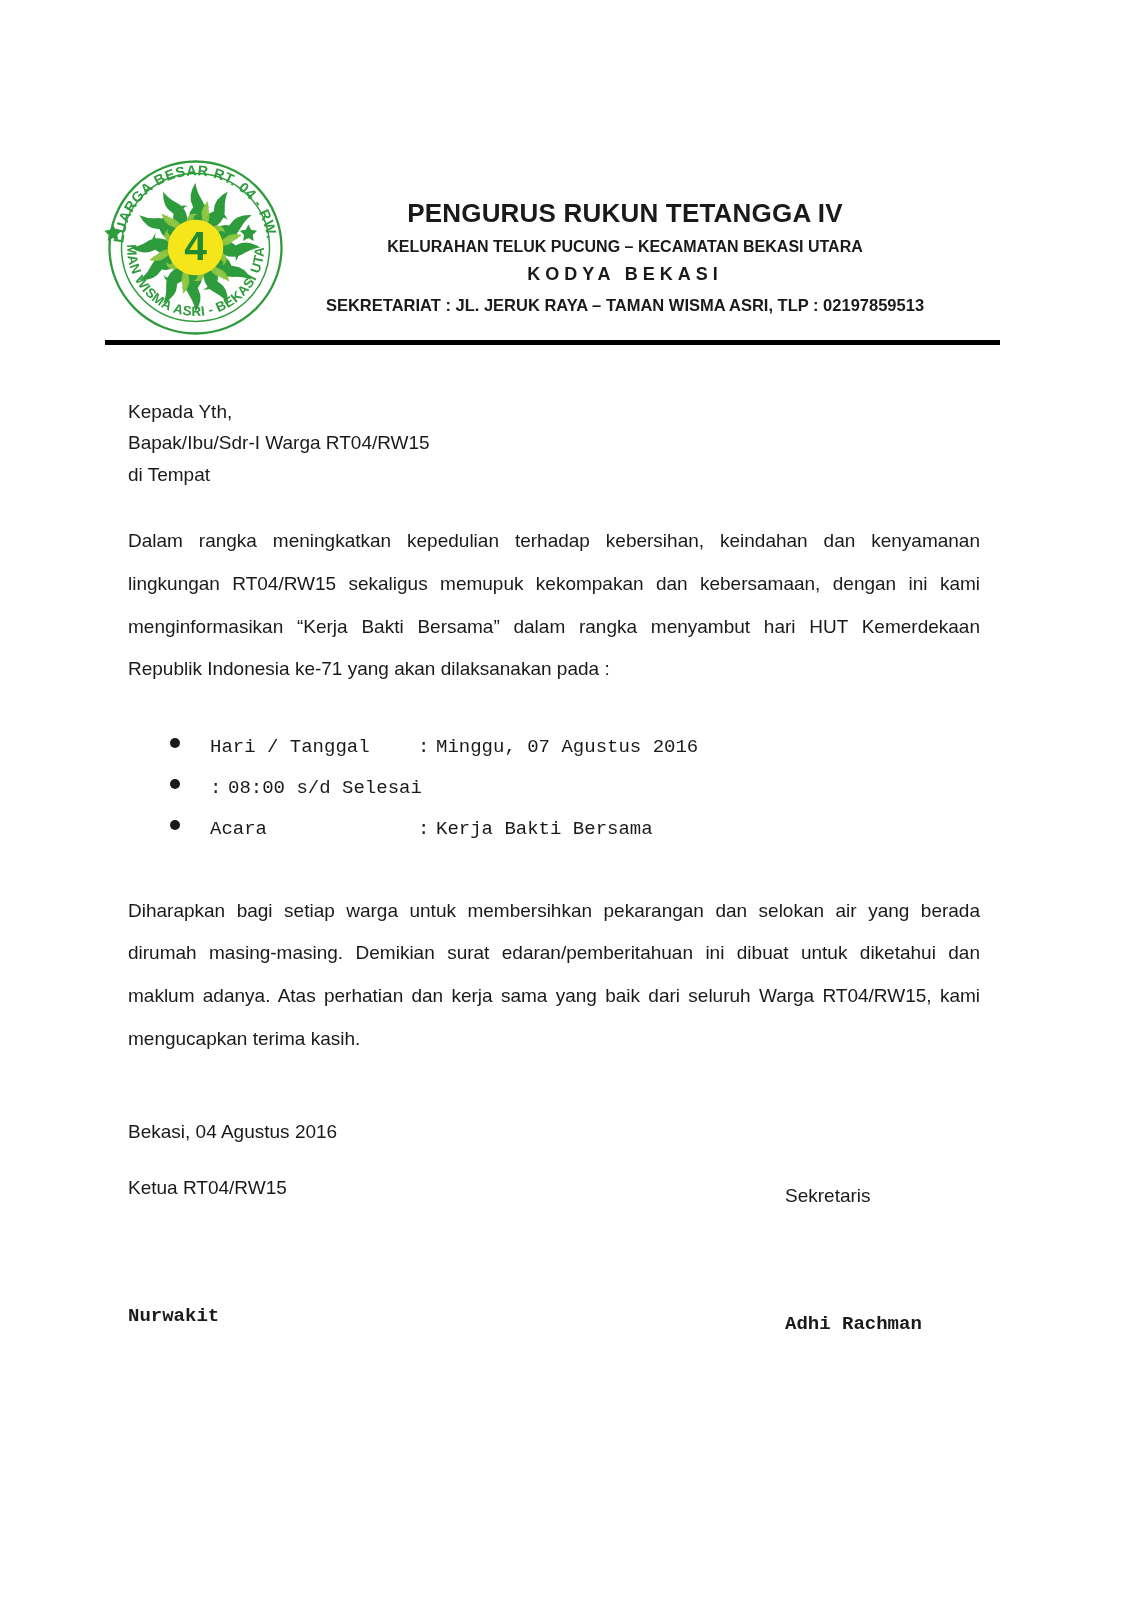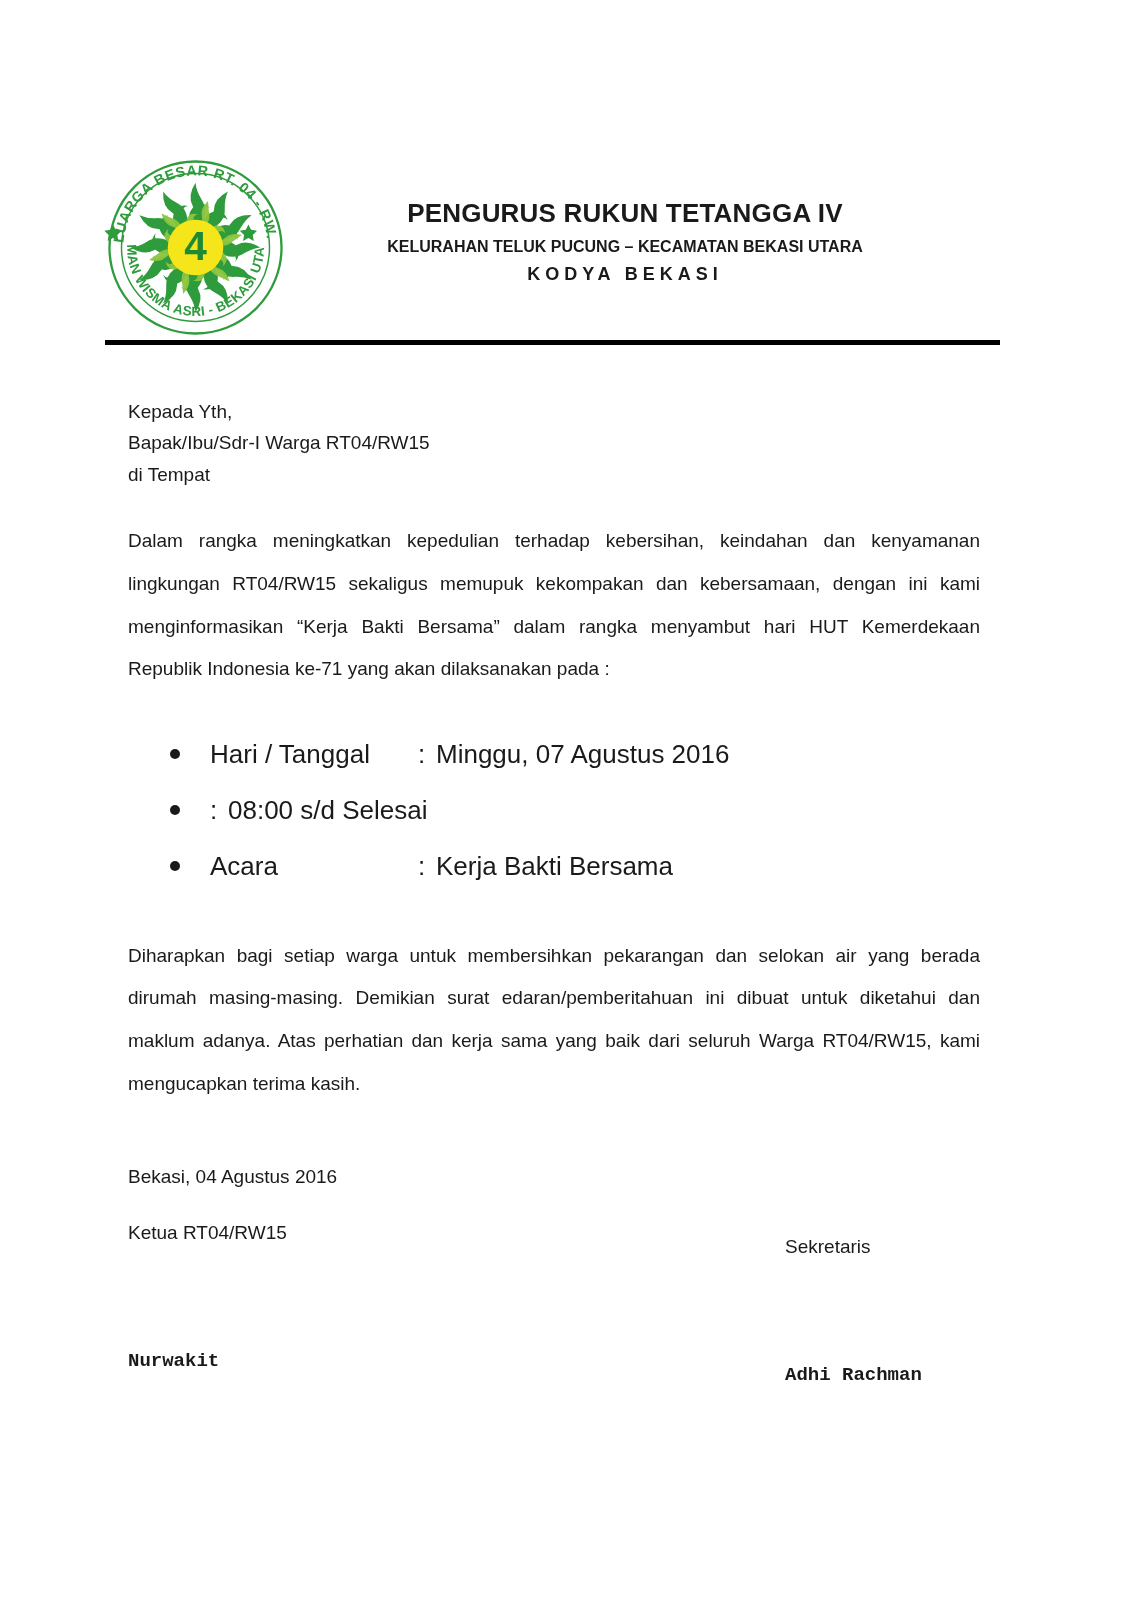--- a/index.html
+++ b/index.html
@@ -128,21 +128,22 @@
     text-align: justify;
     text-justify: inter-word;
   }
 
   .para.closing { margin-top: 40px; }
 
   
   .detail-list {
     margin-top: 36px;
     margin-left: 42px;
-    font-size: 26px;
+    font-size: 19px;
+    font-family: Liberation Mono, monospace;
   }
 
   .detail-row {
     display: flex;
     align-items: baseline;
     line-height: 2.15;
   }
 
   .bullet {
     width: 10px;
@@ -176,21 +177,21 @@
   .sig-names {
     margin-top: 100px;
     position: relative;
     height: 28px;
     font-size: 19px;
     font-weight: bold;
     font-family: Liberation Mono, monospace;
   }
 
   .sig-left  { position: absolute; left: 0px; top: 0; }
-  .sig-right { position: absolute; left: 657px; top: 14px; }
+  .sig-right { position: absolute; left: 657px; top: 8px; }
 </style>
 </head>
 <body>
 
 <div class="page">
 
   <div class="letterhead">
 
     <div class="logo-wrap">
       <svg viewBox="0 0 200 200" xmlns="http://www.w3.org/2000/svg" aria-hidden="true">
@@ -296,20 +297,21 @@
           <path d="M8 100 l3.4 6.9 7.6 1.1 -5.5 5.4 1.3 7.6 -6.8 -3.6 -6.8 3.6 1.3 -7.6 -5.5 -5.4 7.6 -1.1 Z" transform="translate(4,-10) scale(0.85)"></path>
           <path d="M192 100 l3.4 6.9 7.6 1.1 -5.5 5.4 1.3 7.6 -6.8 -3.6 -6.8 3.6 1.3 -7.6 -5.5 -5.4 7.6 -1.1 Z" transform="translate(-6,-10) scale(0.85)"></path>
         </g>
       </svg>
     </div>
 
     <div class="header-text">
       <div class="org-title">PENGURUS RUKUN TETANGGA IV</div>
       <div class="org-sub2">KELURAHAN TELUK PUCUNG – KECAMATAN BEKASI UTARA</div>
       <div class="org-sub3">KODYA BEKASI</div>
+      <div class="org-sub4">SEKRETARIAT :  JL. JERUK RAYA – TAMAN WISMA ASRI, TLP :  02197859513</div>
     </div>
   </div>
 
   <div class="header-rule"></div>
 
   <div class="body-area">
 
 
     <div class="addressee">
       <div>Kepada Yth,</div>

